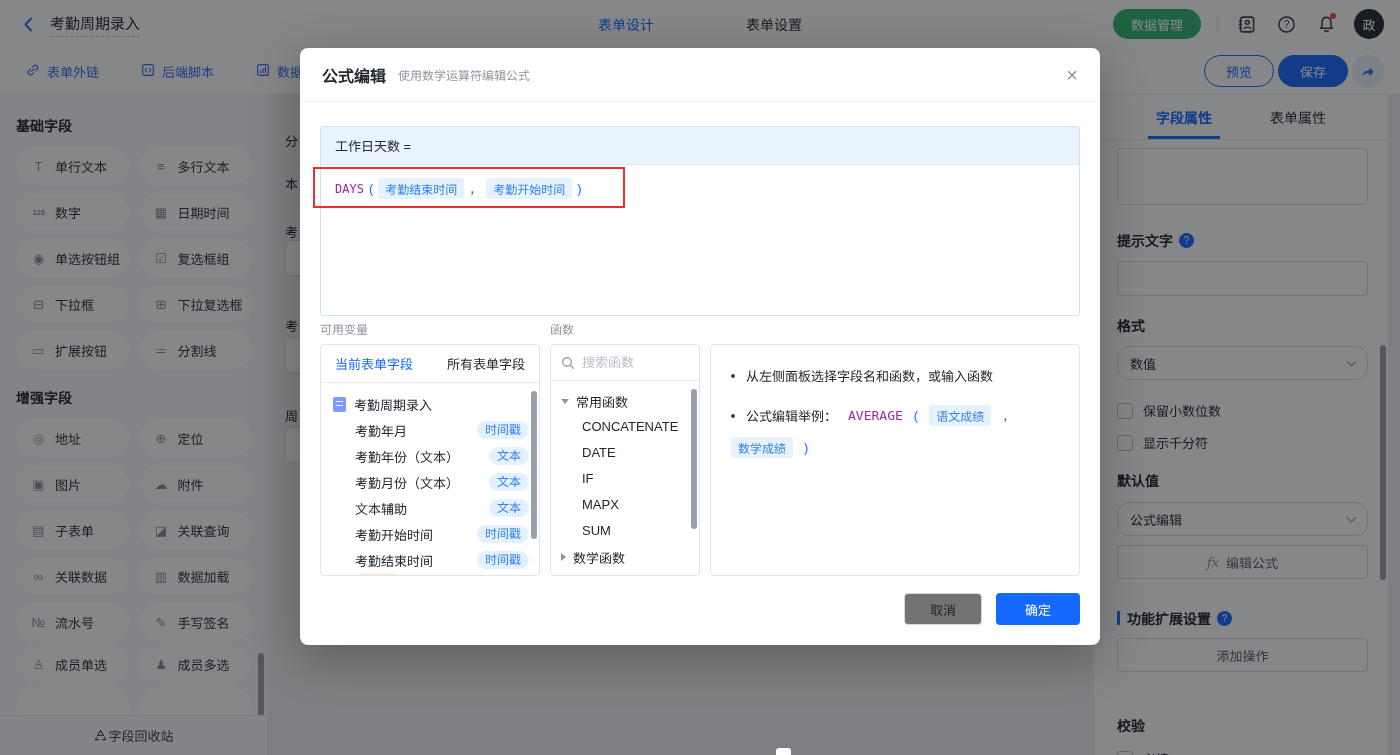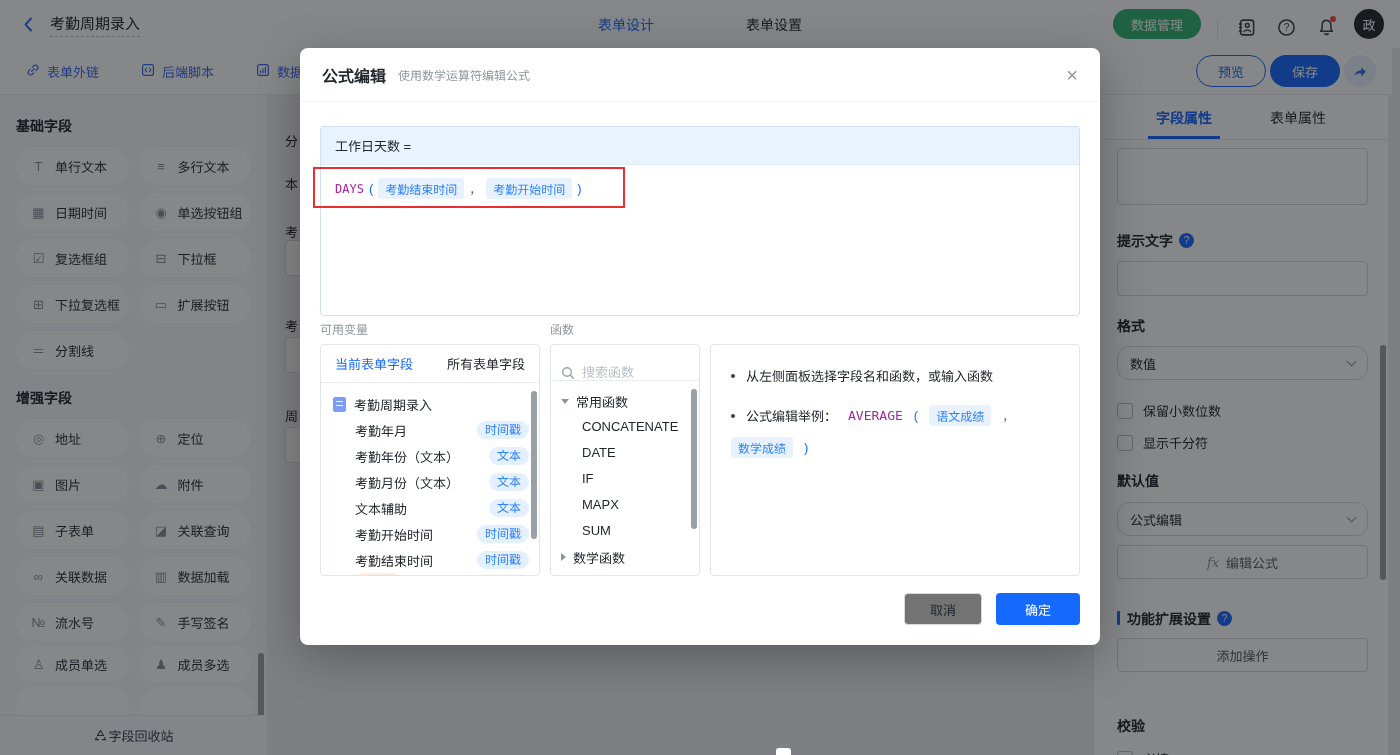--- a/index.html
+++ b/index.html
@@ -11,29 +11,29 @@
   html,body{background:#3c3f44}
   .screen{position:relative;width:1400px;height:755px;overflow:hidden;background:#edeff1;font-size:13px;color:var(--ink)}
 
   
   .topbar{position:absolute;top:0;left:0;right:0;height:48px;background:#fff;display:flex;align-items:center;padding:0 16px;z-index:1}
   .back-btn{width:24px;height:24px;display:flex;align-items:center;justify-content:center;cursor:pointer}
   .tb-title{font-size:15px;margin-left:10px;padding-bottom:3px;border-bottom:1px dashed #b9c0ca}
   .top-tabs{position:absolute;left:50%;transform:translateX(-50%);display:flex;gap:92px;height:48px;align-items:center}
   .top-tab{font-size:14px;color:var(--ink);cursor:pointer}
   .top-tab.active{color:var(--accent)}
-  .tb-right{margin-left:auto;display:flex;align-items:flex-end;gap:16px}
+  .tb-right{margin-left:auto;display:flex;align-items:center;gap:16px}
   .pill-green{height:30px;padding:0 18px;border-radius:16px;background:var(--green);color:#fff;font-size:13px;display:flex;align-items:center;cursor:pointer}
   .v-div{width:1px;height:18px;background:#e2e4e8}
   .tb-ico{width:24px;height:24px;display:flex;align-items:center;justify-content:center;position:relative;cursor:pointer;color:#3a3f47}
   .bell-dot{position:absolute;top:1px;right:2px;width:6px;height:6px;border-radius:50%;background:#f54a45}
   .avatar{width:30px;height:30px;border-radius:50%;background:#23262d;color:#fff;font-size:13px;display:flex;align-items:center;justify-content:center;cursor:pointer}
 
   
-  .toolbar{position:absolute;top:48px;left:0;right:8px;height:47px;background:#fff;border-bottom:1px solid var(--line);display:flex;align-items:center;padding:0 16px;z-index:1}
+  .toolbar{position:absolute;top:48px;left:0;right:0;height:47px;background:#fff;border-bottom:1px solid var(--line);display:flex;align-items:center;padding:0 16px;z-index:1}
   .tb-links{display:flex;gap:42px;padding-left:10px}
   .tb-link{display:flex;align-items:center;gap:7px;color:#3a6af0;font-size:13px;cursor:pointer;white-space:nowrap}
   .tb-link svg{flex:none}
   .tb-actions{margin-left:auto;display:flex;align-items:center;gap:4px}
   .btn-preview{height:32px;width:70px;border:1px solid var(--accent);border-radius:16px;color:var(--accent);background:#fff;display:flex;align-items:center;justify-content:center;cursor:pointer}
   .btn-save{height:32px;width:70px;border-radius:16px;color:#fff;background:var(--accent);display:flex;align-items:center;justify-content:center;cursor:pointer}
   .btn-share{width:32px;height:32px;border-radius:50%;background:#e8f0fe;display:flex;align-items:center;justify-content:center;cursor:pointer}
 
   
   .sidebar{position:absolute;top:95px;left:0;bottom:0;width:267px;background:#f7f8fa;overflow:hidden;z-index:1}
@@ -97,21 +97,21 @@
   .var-root{height:26px;display:flex;align-items:center;gap:8px;padding:0 12px}
   .doc-ic{width:13px;height:15px;background:#7b9cf8;border-radius:2px;position:relative;flex:none}
   .doc-ic::after{content:"";position:absolute;left:3px;top:4px;width:7px;height:1.5px;background:#fff;box-shadow:0 4px 0 #fff}
   .var-row{height:26px;display:flex;align-items:center;justify-content:space-between;padding:0 10px 0 34px;cursor:pointer}
   .var-name{font-size:13px;white-space:nowrap}
   .badge{font-size:12px;line-height:18px;padding:0 8px;border-radius:9px;background:#e4f0ff;color:var(--badge-blue);white-space:nowrap}
   .var-row.partial{height:10px;overflow:hidden;align-items:flex-start}
   .badge.orange{background:#fdeedd;color:#f59a23;width:46px;height:18px}
   .v-thumb{position:absolute;right:2px;top:46px;width:6px;height:148px;border-radius:3px;background:#9aa0a8}
   .funcs{left:250px;width:150px}
-  .fn-search{height:36px;border-bottom:1px solid var(--line);display:flex;align-items:flex-end;gap:7px;padding:0 10px}
+  .fn-search{height:36px;border-bottom:1px solid var(--line);display:flex;align-items:center;gap:7px;padding:0 10px}
   .fn-search input{border:none;outline:none;width:96px;font-size:13px;background:transparent;color:var(--ink)}
   .fn-search input::placeholder{color:#b8bec6}
   .fn-list{padding:7px 0 0}
   .fn-group-row{height:26px;display:flex;align-items:center;gap:7px;padding:0 10px;font-size:13px;cursor:pointer}
   .fn-item{height:26px;line-height:26px;padding-left:31px;font-size:13px;cursor:pointer;white-space:nowrap}
   .tri{width:0;height:0;flex:none}
   .tri.down{border-left:4px solid transparent;border-right:4px solid transparent;border-top:5px solid #8f959e}
   .tri.right{border-top:4px solid transparent;border-bottom:4px solid transparent;border-left:5px solid #8f959e}
   .f-thumb{position:absolute;right:2px;top:44px;width:6px;height:140px;border-radius:3px;background:#9aa0a8}
   .help{left:410px;width:370px;padding:21px 20px;font-size:13px}
@@ -207,20 +207,24 @@
         <div class="sb-grid">
           <div class="sb-btn">
             <span class="sb-ic">T</span>
             <span class="sb-lab">单行文本</span>
           </div>
           <div class="sb-btn">
             <span class="sb-ic">≡</span>
             <span class="sb-lab">多行文本</span>
           </div>
           <div class="sb-btn">
+            <span class="sb-ic small">123</span>
+            <span class="sb-lab">数字</span>
+          </div>
+          <div class="sb-btn">
             <span class="sb-ic">▦</span>
             <span class="sb-lab">日期时间</span>
           </div>
           <div class="sb-btn">
             <span class="sb-ic">◉</span>
             <span class="sb-lab">单选按钮组</span>
           </div>
           <div class="sb-btn">
             <span class="sb-ic">☑</span>
             <span class="sb-lab">复选框组</span>

